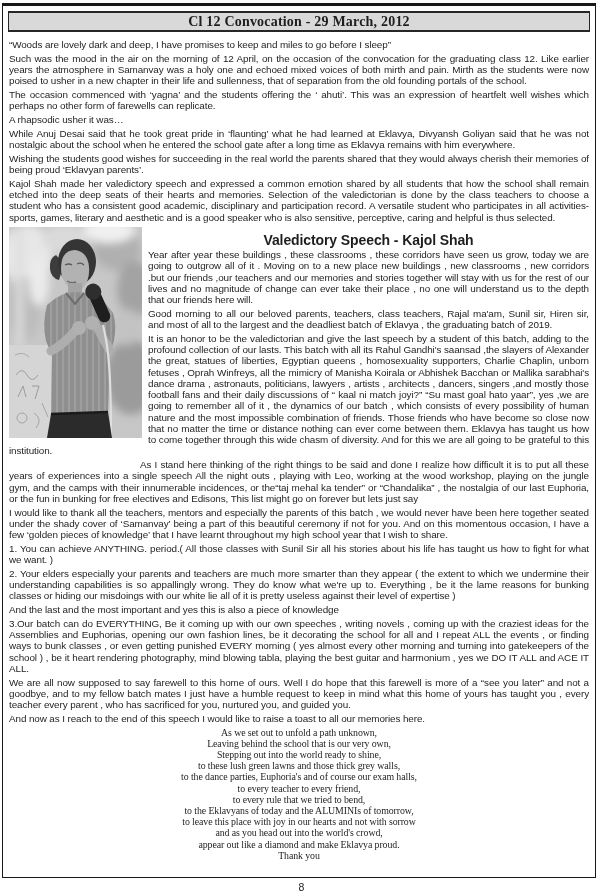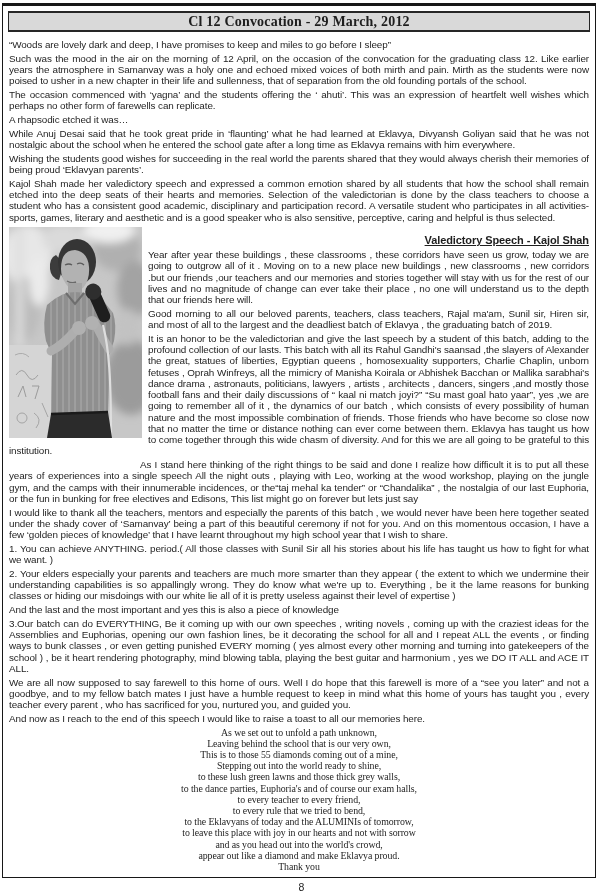--- a/index.html
+++ b/index.html
@@ -28,21 +28,21 @@
     letter-spacing:-0.1px;
     text-align:justify;
   }
   .content p{margin:0 0 2.5px 0;}
   .speech-photo{
     float:left;width:133px;height:211px;margin:2px 6px 3px 0;
     background:#c9c9c9;
   }
   .speech-heading{
     font-weight:bold;padding-top:10px;margin:0 0 2px 0;
-    text-align:right;font-size:11px;text-decoration:underline;
+    text-align:center;font-size:14px;
   }
   .indent-para{text-indent:131px;}
   .poem div{line-height:11.2px;text-align:center;font-family:Liberation Serif, serif;}
   .page-number{
     position:absolute;left:0;right:0;top:881px;
     text-align:center;font-size:10.5px;color:#222;
   }
 </style>
 </head>
 <body>
@@ -51,21 +51,21 @@
 
   <div class="title-bar">
     <span>Cl 12 Convocation - 29 March, 2012</span>
   </div>
 
   <div class="content">
 
     <p>“Woods are lovely dark and deep, I have promises to keep and miles to go before I sleep”</p>
     <p>Such was the mood in the air on the morning of 12 April, on the occasion of the convocation for the graduating class 12. Like earlier years the atmosphere in Samanvay was a holy one and echoed mixed voices of both mirth and pain. Mirth as the students were now poised to usher in a new chapter in their life and sullenness, that of separation from the old founding portals of the school.</p>
     <p>The occasion commenced with ‘yagna’ and the students offering the ‘ ahuti’. This was an expression of heartfelt well wishes which perhaps no other form of farewells can replicate.</p>
-    <p>A rhapsodic etched it was…</p>
+    <p>A rhapsodic usher it was…</p>
     <p>While Anuj Desai said that he took great pride in ‘flaunting’ what he had learned at Eklavya, Divyansh Goliyan said that he was not nostalgic about the school when he entered the school gate after a long time as Eklavya remains with him everywhere.</p>
     <p>Wishing the students good wishes for succeeding in the real world the parents shared that they would always cherish their memories of being proud ‘Eklavyan parents’.</p>
     <p>Kajol Shah made her valedictory speech and expressed a common emotion shared by all students that how the school shall remain etched into the deep seats of their hearts and memories. Selection of the valedictorian is done by the class teachers to choose a student who has a consistent good academic, disciplinary and participation record. A versatile student who participates in all activities-sports, games, literary and aesthetic and is a good speaker who is also sensitive, perceptive, caring and helpful is thus selected.</p>
 
     <div>
 
       <svg class="speech-photo" viewBox="0 0 133 211" xmlns="http://www.w3.org/2000/svg" preserveAspectRatio="none">
         <defs>
           <filter id="blur1" x="-30%" y="-30%" width="160%" height="160%">
             <feGaussianBlur stdDeviation="4"></feGaussianBlur>
@@ -133,21 +133,20 @@
       <p>1. You can achieve ANYTHING. period.( All those classes with Sunil Sir all his stories about his life has taught us how to fight for what we want. )</p>
       <p>2. Your elders especially your parents and teachers are much more smarter than they appear ( the extent to which we undermine their understanding capabilities is so appallingly wrong. They do know what we're up to. Everything , be it the lame reasons for bunking classes or hiding our misdoings with our white lie all of it is pretty useless against their level of expertise )</p>
       <p>And the last and the most important and yes this is also a piece of knowledge</p>
       <p>3.Our batch can do EVERYTHING, Be it coming up with our own speeches , writing novels , coming up with the craziest ideas for the Assemblies and Euphorias, opening our own fashion lines, be it decorating the school for all and I repeat ALL the events , or finding ways to bunk classes , or even getting punished EVERY morning ( yes almost every other morning and turning into gatekeepers of the school ) , be it heart rendering photography, mind blowing tabla, playing the best guitar and harmonium , yes we DO IT ALL and ACE IT ALL.</p>
       <p>We are all now supposed to say farewell to this home of ours.  Well I do hope that this farewell is more of a “see you later” and not a goodbye, and to my fellow batch mates I just have a humble request to keep in mind what this home of yours has taught you , every teacher every parent , who has sacrificed for you, nurtured you, and guided you.</p>
       <p>And now as I reach to the end of this speech I would like to raise a toast to all our memories here.</p>
 
       <div class="poem">
         <div>As we set out to unfold a path unknown,</div>
         <div>Leaving behind the school that is our very own,</div>
-        <div>This is to those 55 diamonds coming out of a mine,</div>
         <div>Stepping out into the world ready to shine,</div>
         <div>to these lush green lawns and those thick grey walls,</div>
         <div>to the dance parties, Euphoria's and of course our exam halls,</div>
         <div>to every teacher to every friend,</div>
         <div>to every rule that we tried to bend,</div>
         <div>to the Eklavyans of today and the ALUMINIs of tomorrow,</div>
         <div>to leave this place with joy in our hearts and not with sorrow</div>
         <div>and as you head out into the world's crowd,</div>
         <div>appear out like a diamond and make Eklavya proud.</div>
         <div>Thank you</div>

